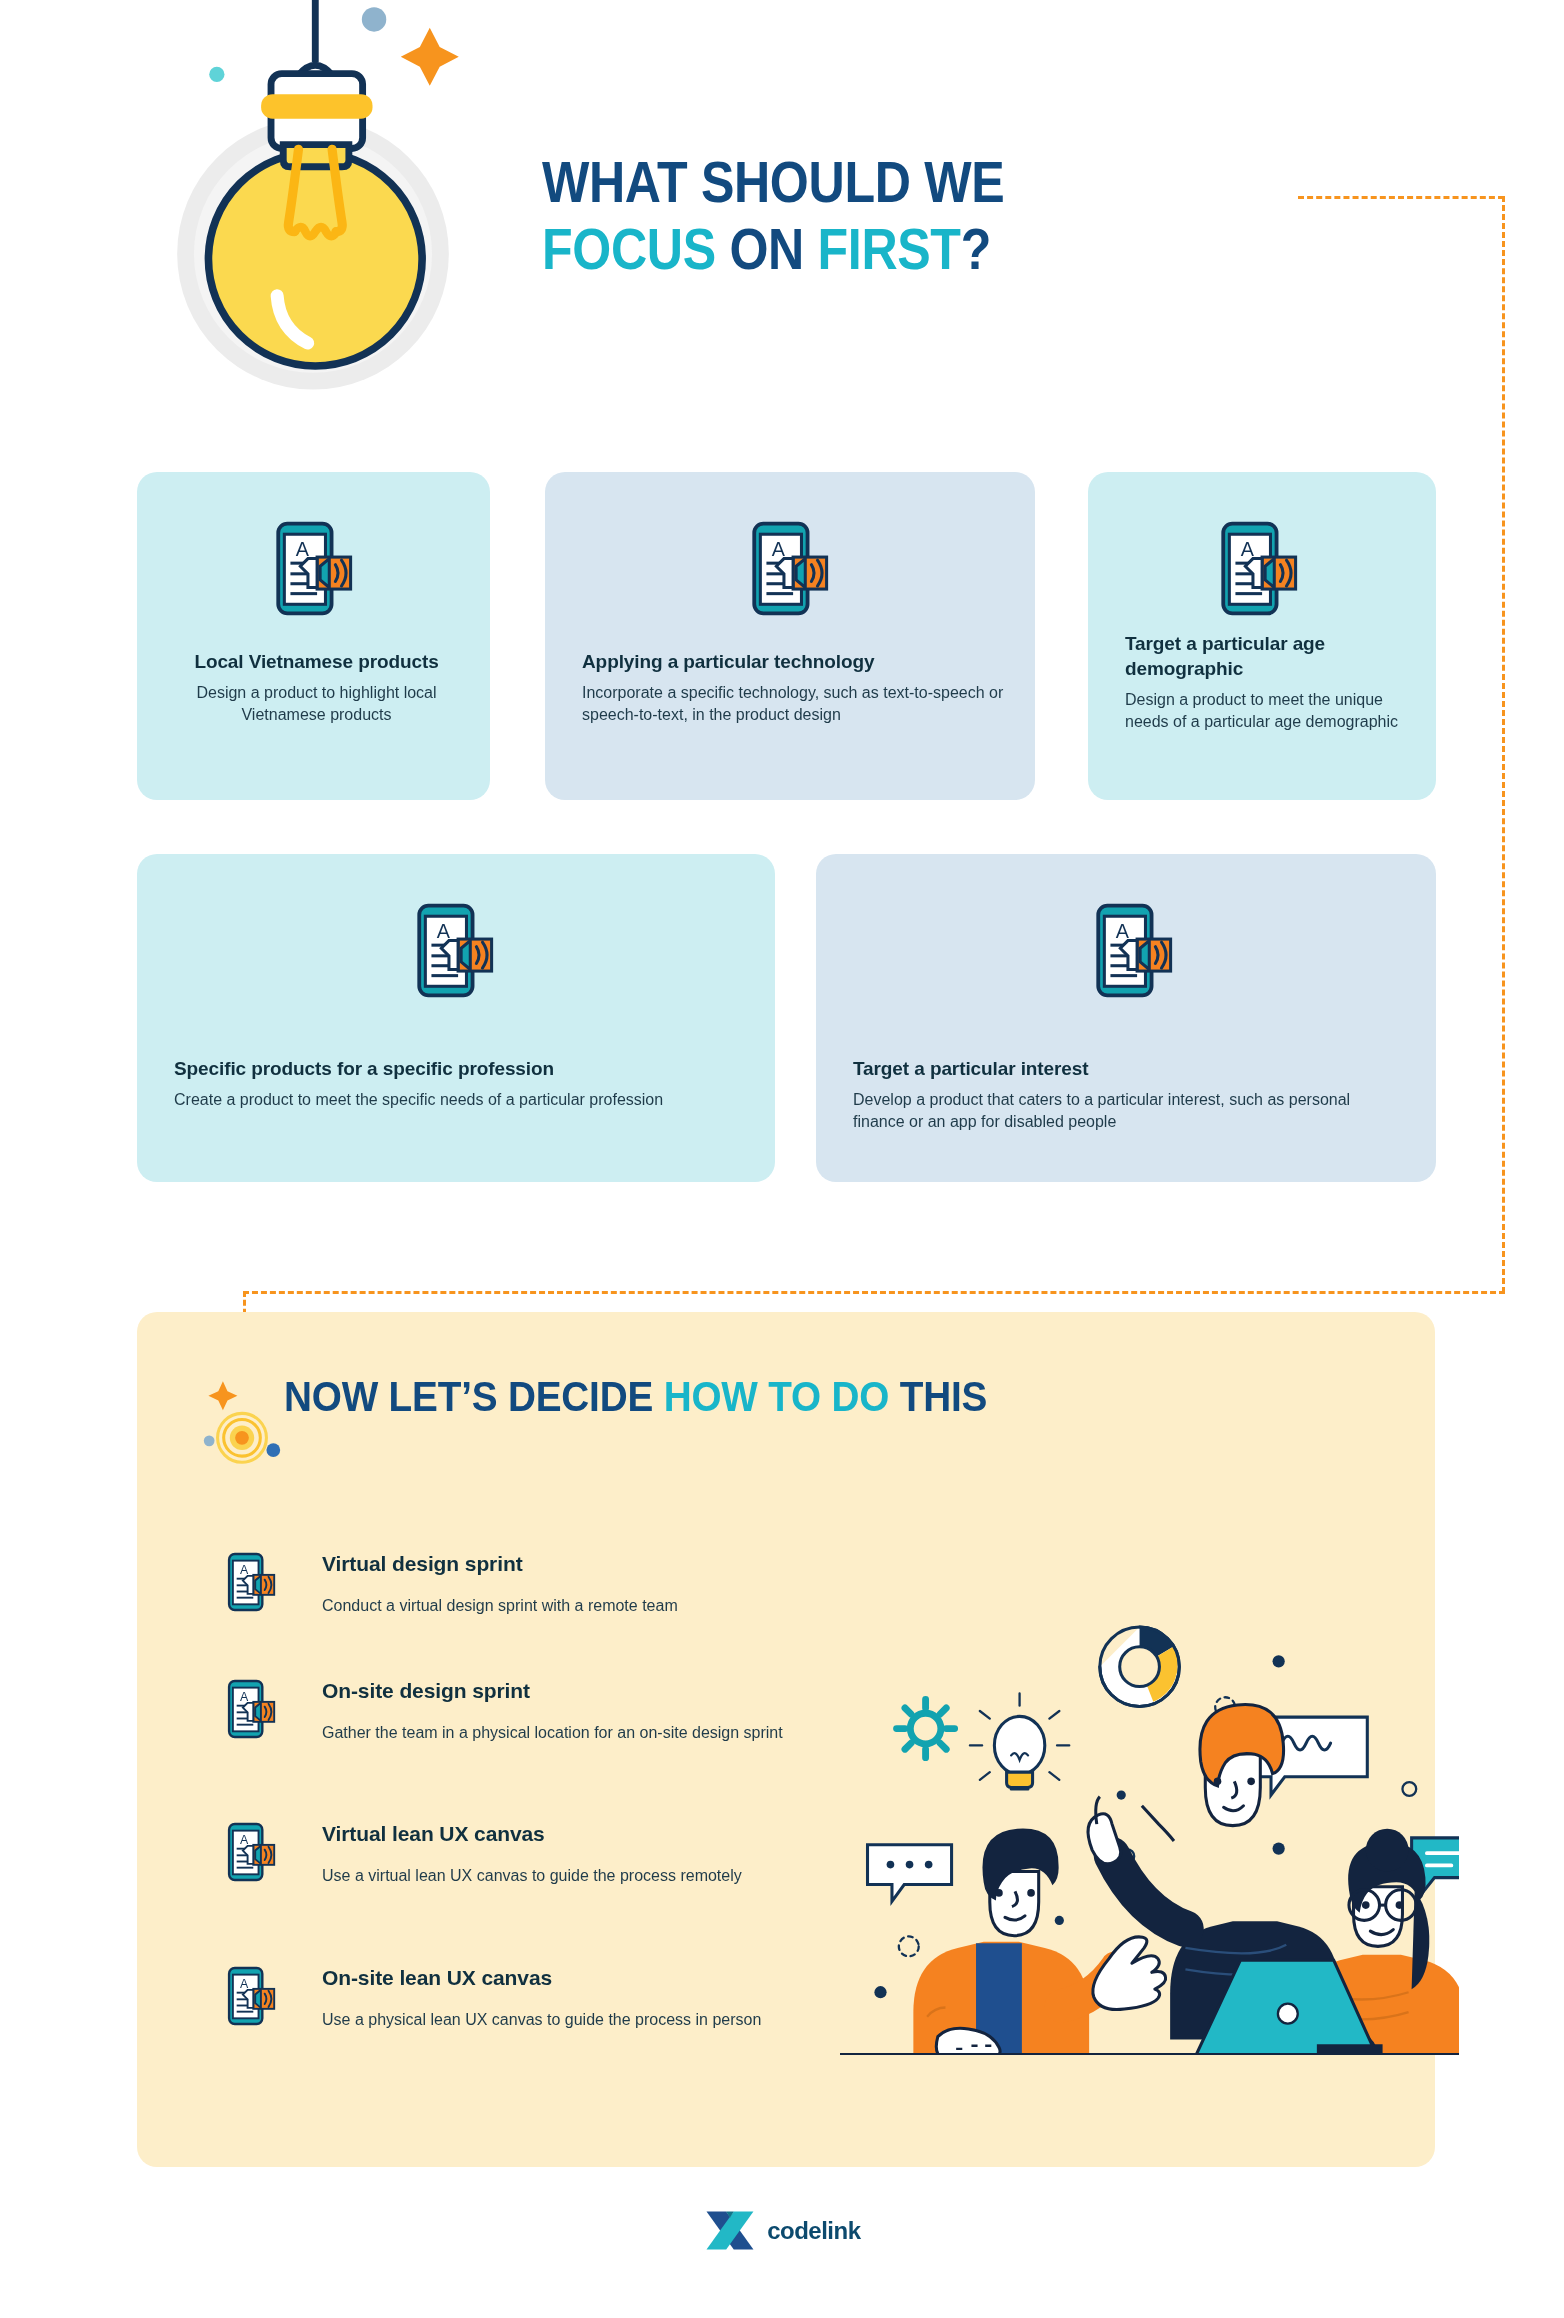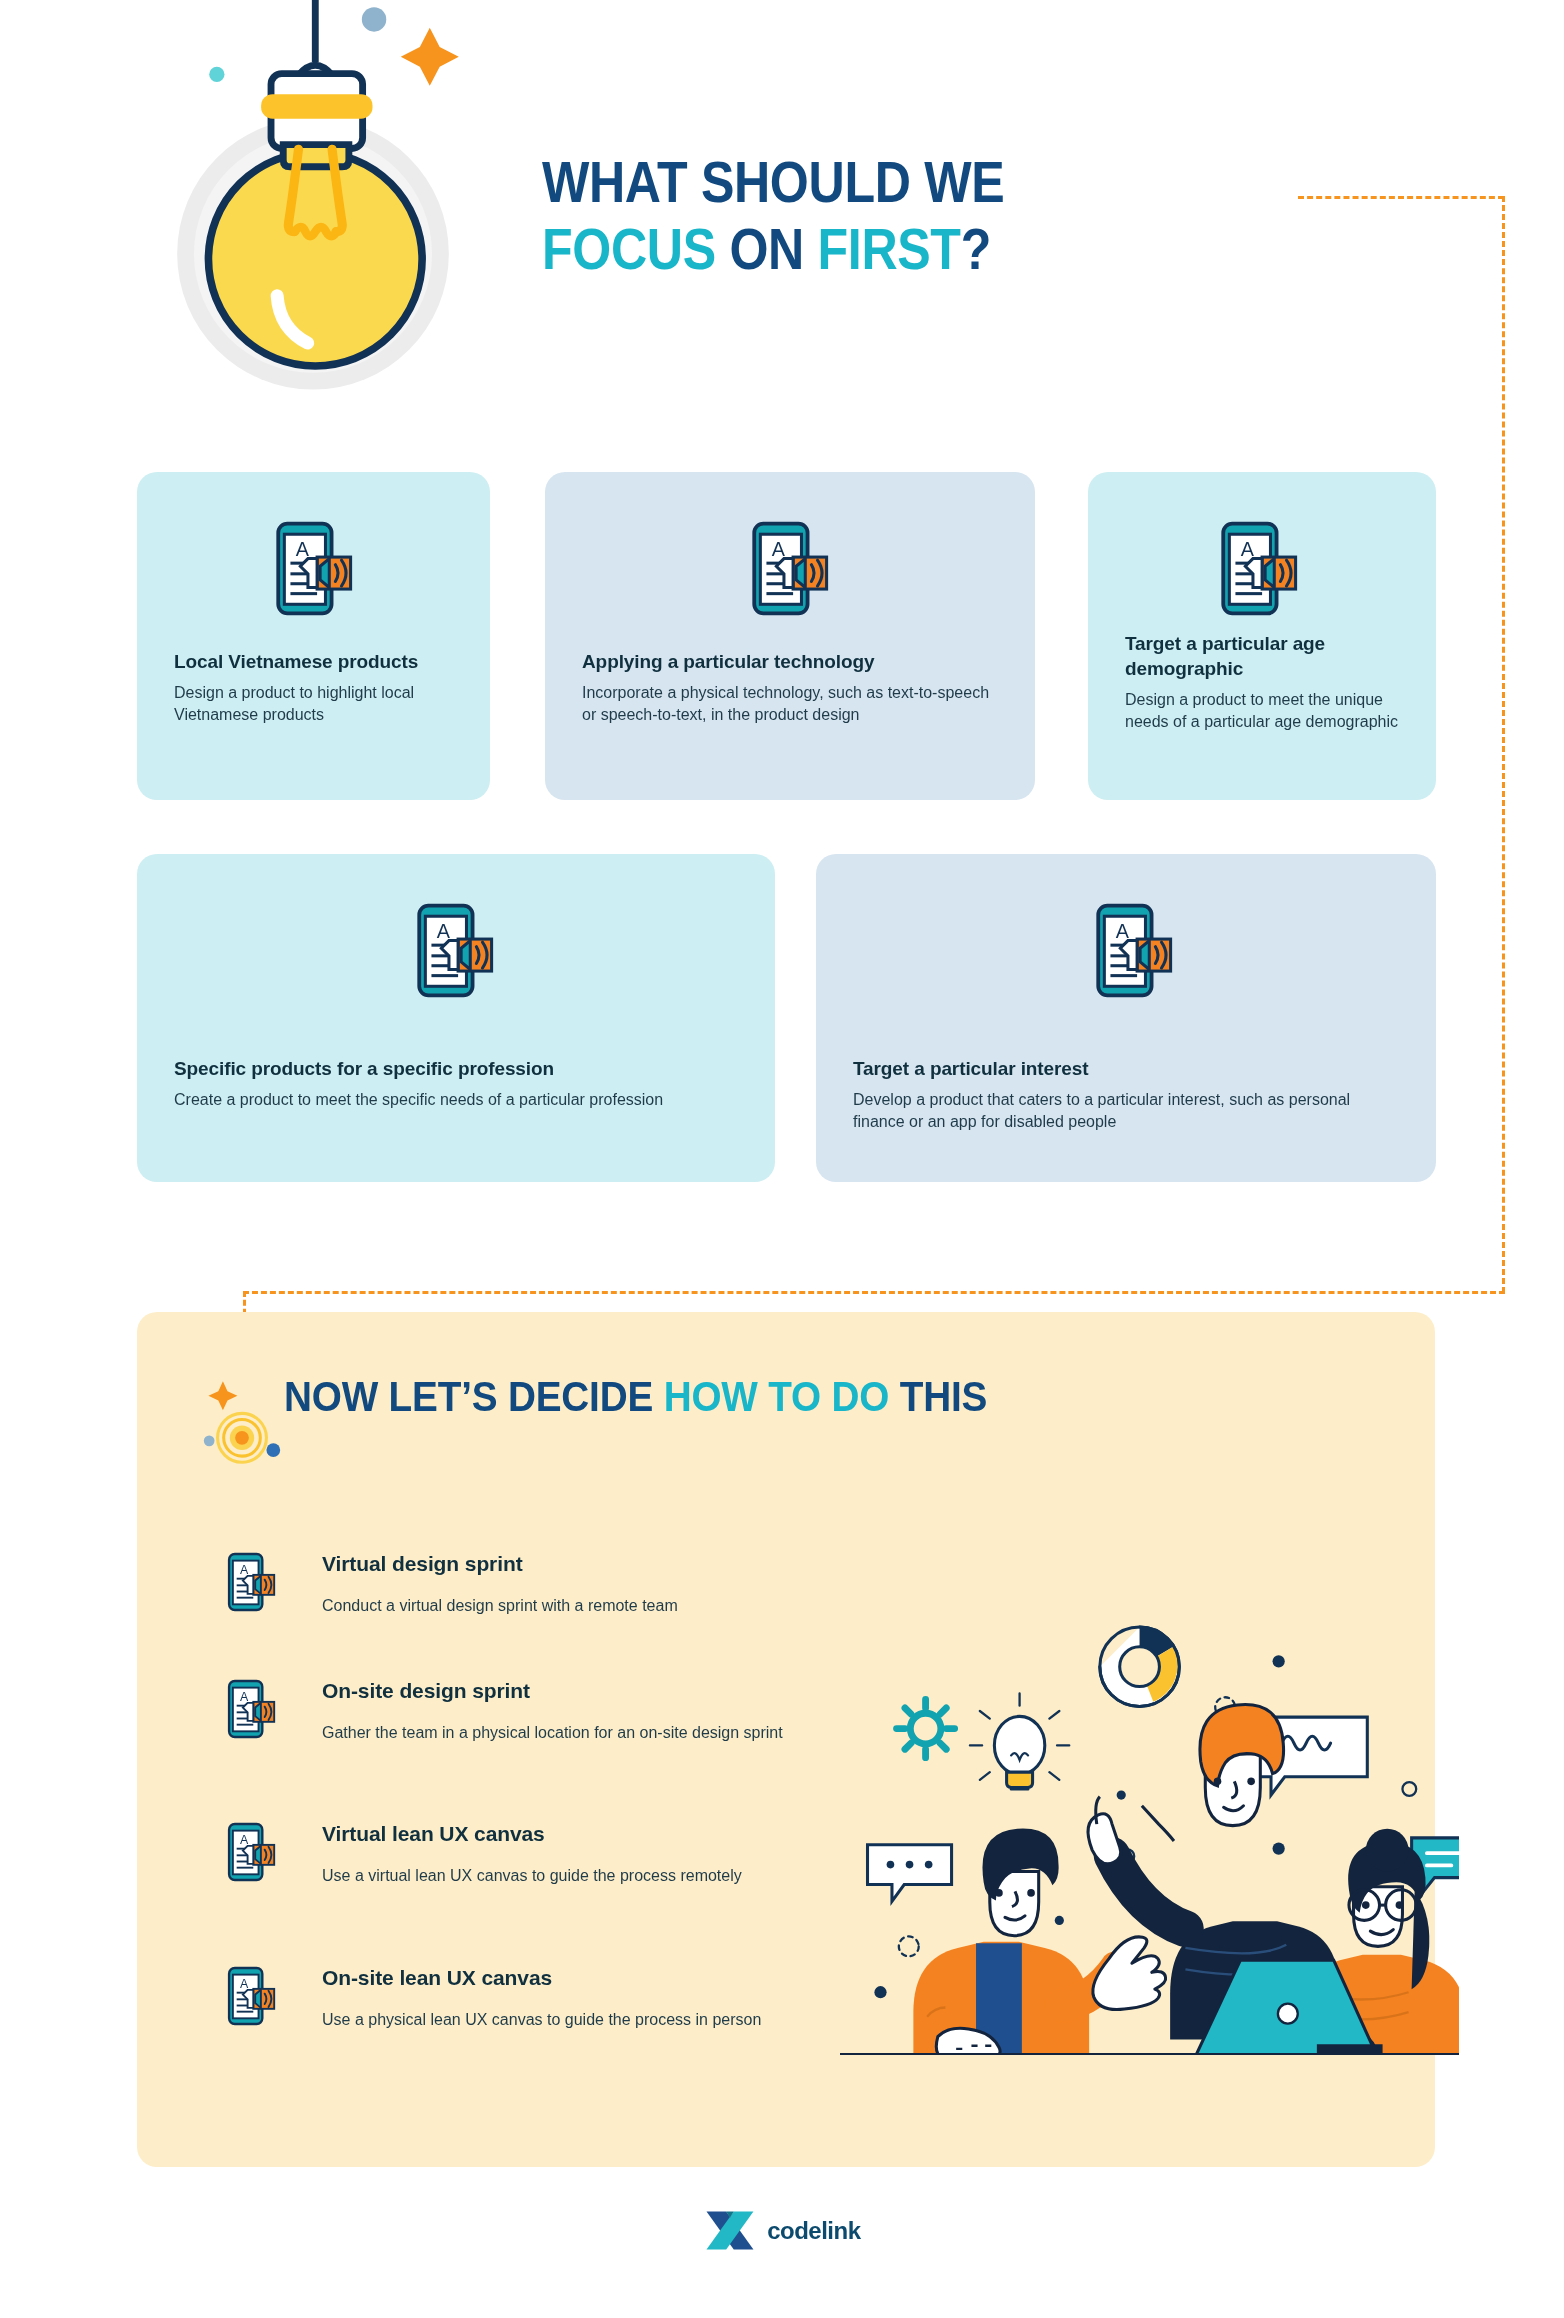--- a/index.html
+++ b/index.html
@@ -166,21 +166,21 @@
       <line x1="33" y1="58" x2="52" y2="58" stroke="#123255" stroke-width="4"></line>
       <line x1="33" y1="72" x2="62" y2="72" stroke="#123255" stroke-width="4"></line>
       <line x1="33" y1="85" x2="68" y2="85" stroke="#123255" stroke-width="4"></line>
       <line x1="33" y1="98" x2="68" y2="98" stroke="#123255" stroke-width="4"></line>
       <rect x="68" y="50" width="44" height="42" fill="#f58220" stroke="#123255" stroke-width="4"></rect>
       <path d="M68 52 h-12 l-10 10 10 10 v18 h12z" fill="#ffffff" stroke="#123255" stroke-width="4"></path>
       <path d="M72 62 l12 -10 v38 l-12 -10z" fill="#12a3b0" stroke="#123255" stroke-width="4" stroke-linejoin="round"></path>
       <path d="M92 60 q7 11 0 22 M100 54 q12 17 0 34" fill="none" stroke="#123255" stroke-width="4" stroke-linecap="round"></path>
     </svg>
   </div>
-  <div class="card-text" style="top:177px;">
+  <div class="card-text" style="top:177px;text-align:center;">
     <div class="card-title">Local Vietnamese products</div>
     <div class="card-desc">Design a product to highlight local Vietnamese products</div>
   </div>
 </div>
 
 <div class="card blue" style="left:545px; top:472px; width:490px; height:328px;">
   <div class="card-icon" style="left:196px; top:47px; width:92px; height:99px;">
     <svg viewBox="0 0 120 130" width="92" height="99">
       <rect x="17" y="6" width="70" height="118" rx="12" fill="#12a3b0" stroke="#123255" stroke-width="5"></rect>
       <rect x="25" y="20" width="54" height="92" fill="#ffffff" stroke="#123255" stroke-width="4"></rect>
@@ -190,21 +190,21 @@
       <line x1="33" y1="85" x2="68" y2="85" stroke="#123255" stroke-width="4"></line>
       <line x1="33" y1="98" x2="68" y2="98" stroke="#123255" stroke-width="4"></line>
       <rect x="68" y="50" width="44" height="42" fill="#f58220" stroke="#123255" stroke-width="4"></rect>
       <path d="M68 52 h-12 l-10 10 10 10 v18 h12z" fill="#ffffff" stroke="#123255" stroke-width="4"></path>
       <path d="M72 62 l12 -10 v38 l-12 -10z" fill="#12a3b0" stroke="#123255" stroke-width="4" stroke-linejoin="round"></path>
       <path d="M92 60 q7 11 0 22 M100 54 q12 17 0 34" fill="none" stroke="#123255" stroke-width="4" stroke-linecap="round"></path>
     </svg>
   </div>
   <div class="card-text" style="top:177px;">
     <div class="card-title">Applying a particular technology</div>
-    <div class="card-desc">Incorporate a physical technology, such as text-to-speech or speech-to-text, in the product design</div>
+    <div class="card-desc">Incorporate a specific technology, such as text-to-speech or speech-to-text, in the product design</div>
   </div>
 </div>
 
 <div class="card teal" style="left:1088px; top:472px; width:348px; height:328px;">
   <div class="card-icon" style="left:122px; top:47px; width:92px; height:99px;">
     <svg viewBox="0 0 120 130" width="92" height="99">
       <rect x="17" y="6" width="70" height="118" rx="12" fill="#12a3b0" stroke="#123255" stroke-width="5"></rect>
       <rect x="25" y="20" width="54" height="92" fill="#ffffff" stroke="#123255" stroke-width="4"></rect>
       <text x="40" y="48" font-family="Liberation Sans, sans-serif" font-size="26" fill="#123255">A</text>
       <line x1="33" y1="58" x2="52" y2="58" stroke="#123255" stroke-width="4"></line>

